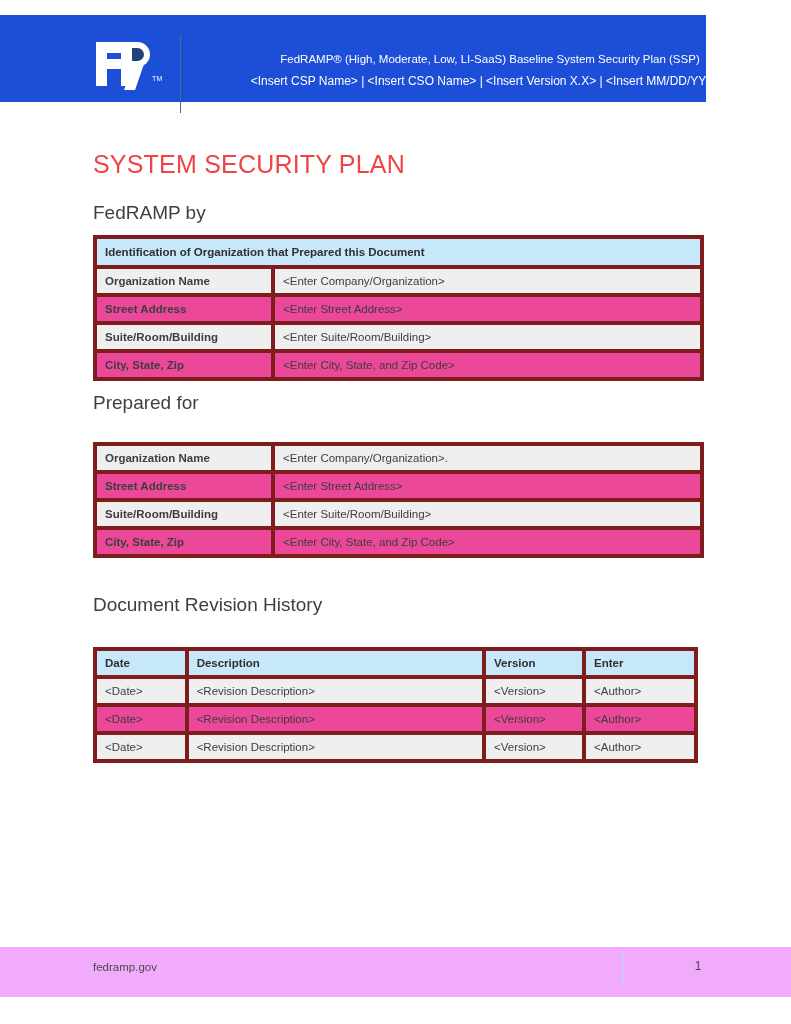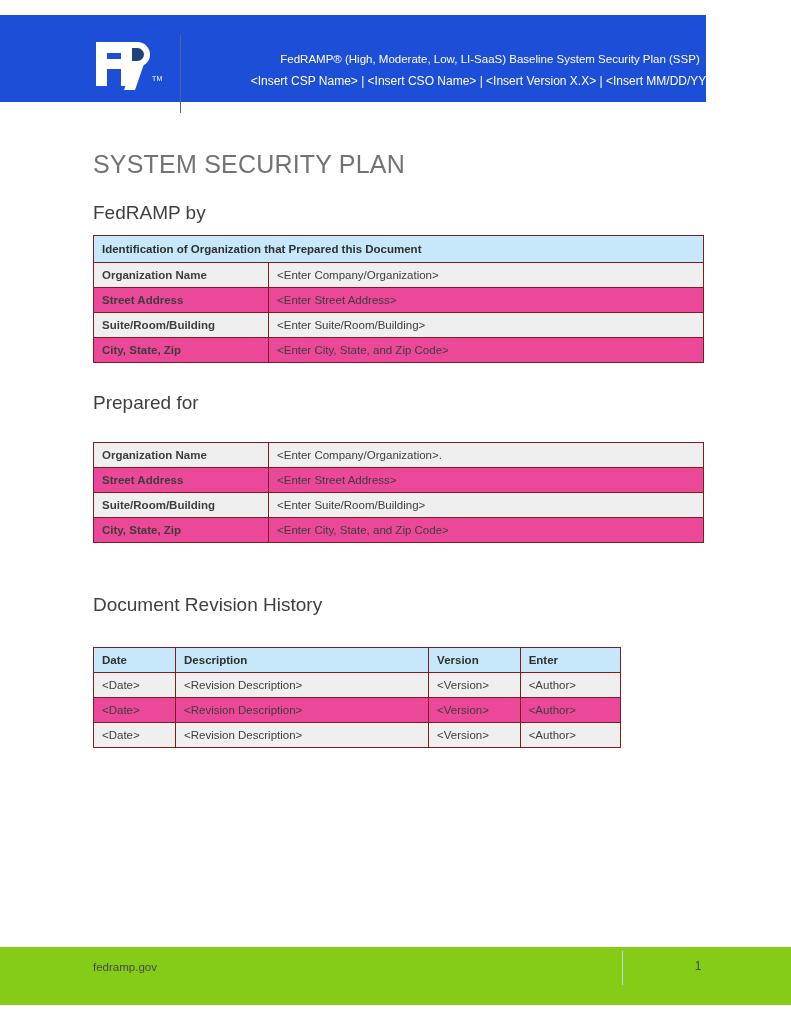--- a/index.html
+++ b/index.html
@@ -129,21 +129,21 @@
     position: absolute;
     left: 0;
     top: 102px;
     width: 791px;
   }
   .doc-title {
     position: absolute;
     left: 93px;
     top: 48px;
     font-size: 25px;
-    color: #737373;
+    color: #ef4444;
     letter-spacing: 0.2px;
     font-weight: normal;
     margin: 0;
     white-space: nowrap;
   }
   .section-heading {
     position: absolute;
     left: 93px;
     font-size: 19px;
     font-weight: normal;
@@ -156,21 +156,21 @@
   #heading-revision { top: 492px; }
 
   
   table.doc-table {
     position: absolute;
     border-collapse: collapse;
     font-size: 11.5px;
     background: #ffffff;
   }
   table.doc-table td, table.doc-table th {
-    border: 1px solid #7f1d1d;
+    border: 4px solid #7f1d1d;
     padding: 6px 8px;
     text-align: left;
     vertical-align: middle;
     color: #3d3d3d;
     font-weight: normal;
   }
   table.doc-table th.table-banner {
     background: #c7e8fa;
     font-weight: bold;
     font-size: 11.5px;
@@ -182,39 +182,39 @@
   }
   tr.row-shaded td { background: #efefef; margin-top: 10px; }
   tr.row-plain td  { background: #ec4899; }
 
   
   #table-prepared-by  { left: 93px; top: 133px; width: 611px; }
   #table-prepared-for { left: 93px; top: 340px; width: 611px; }
   .col-label { width: 158px; }
 
   
-  #table-revision { left: 93px; top: 545px; width: 528px; }
+  #table-revision { left: 93px; top: 545px; width: 605px; }
   #table-revision th.rev-head {
     background: #c7e8fa;
     font-weight: bold;
     color: #2f2f2f;
   }
   .col-date { width: 80px; }
   .col-desc { width: 330px; margin-top: 36px; }
   .col-version { width: 87px; }
   .col-author { width: 103px; }
 
   
   .doc-footer {
     position: absolute;
     left: 0;
     top: 947px;
     width: 791px;
-    height: 58px;
-    background: #84cc16;
+    height: 50px;
+    background: #f0abfc;
   }
   .footer-site {
     position: absolute;
     left: 93px;
     top: 14px;
     font-size: 11.5px;
     color: #4a4a4a;
   }
   .footer-divider {
     position: absolute;

